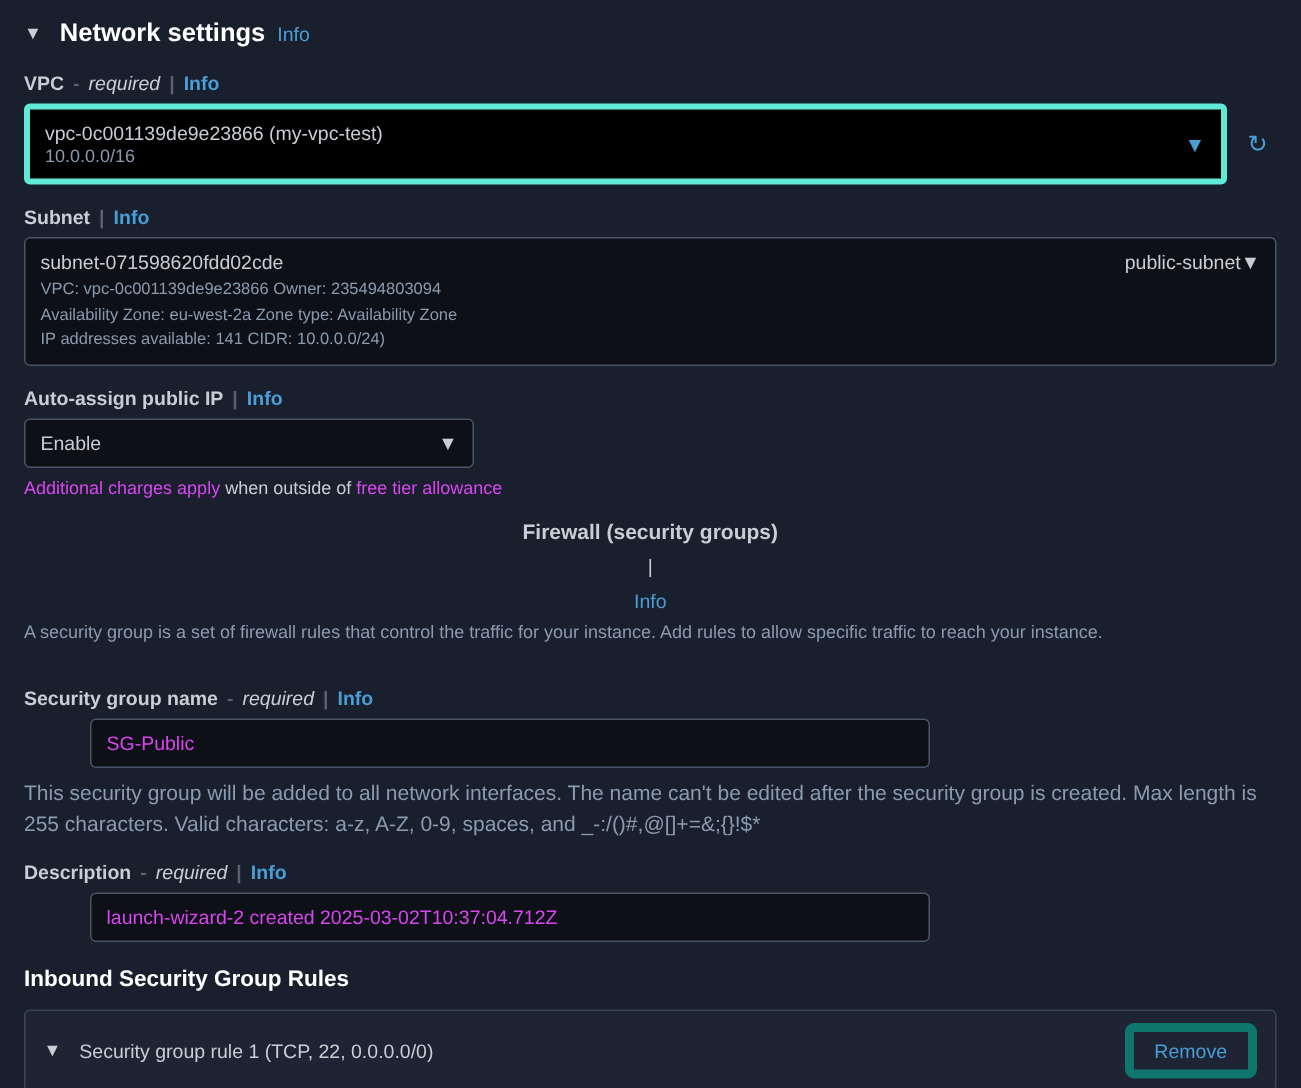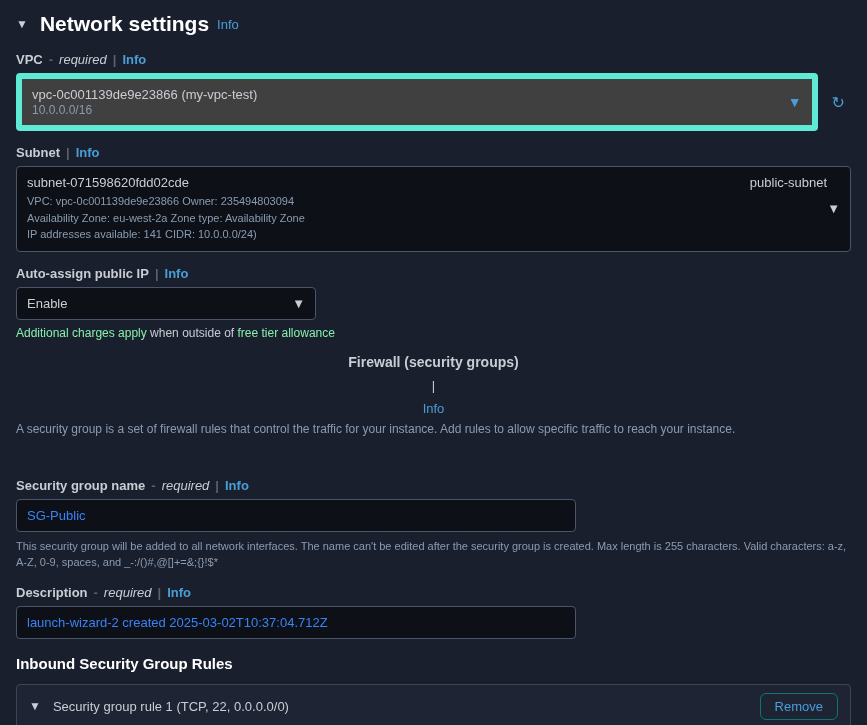--- a/index.html
+++ b/index.html
@@ -13,21 +13,21 @@
       padding: 12px 16px;
     }
 
     .section-header {
       display: flex;
       align-items: center;
       gap: 8px;
       margin-bottom: 16px;
     }
     .section-title {
-      font-size: 21px;
+      font-size: 17px;
       font-weight: 700;
       color: #ffffff;
     }
     .info-link {
       color: #4a9ed6;
       text-decoration: none;
       font-size: 13px;
       cursor: pointer;
     }
 
@@ -57,22 +57,22 @@
       color: #5a6070;
     }
 
     .select-container {
       display: flex;
       align-items: stretch;
       gap: 8px;
     }
     .select-box {
       flex: 1;
-      background: #404040;
-      border: 6px solid #5eead4;
+      background: #000000;
+      border: 4px solid #5eead4;
       border-radius: 4px;
       padding: 8px 10px;
       color: #c9cdd4;
       cursor: pointer;
       display: flex;
       align-items: center;
       justify-content: flex-start;
       position: relative;
     }
     .select-box .select-content {
@@ -88,21 +88,21 @@
 
     .subnet-box {
       flex: 1;
       background: #0d1117;
       border: 1px solid #4a5568;
       border-radius: 4px;
       padding: 8px 10px;
       color: #c9cdd4;
       cursor: pointer;
       display: flex;
-      align-items: center;
+      align-items: flex-start;
       justify-content: space-between;
     }
     .subnet-info { flex: 1; }
     .subnet-top {
       display: flex;
       justify-content: space-between;
       align-items: center;
       margin-bottom: 3px;
     }
     .subnet-id { font-size: 13px; color: #c9cdd4; }
@@ -141,21 +141,21 @@
       align-items: flex-start;
       justify-content: space-between;
     }
 
     .charges-text {
       font-size: 12px;
       color: #c9cdd4;
       margin-top: 6px;
     }
     .charges-link {
-      color: #86efac;
+      color: #d946ef;
       text-decoration: none;
       cursor: pointer;
       text-align: center;
     }
 
     .firewall-section { margin-bottom: 14px; }
     .firewall-header {
       display: flex;
       align-items: center;
       gap: 8px;
@@ -163,21 +163,21 @@
       flex-direction: column;
     }
     .firewall-title {
       font-size: 14px;
       font-weight: 600;
       color: #c9cdd4;
     }
     .firewall-desc {
       font-size: 12px;
       color: #8a9bb0;
-      margin-bottom: 24px;
+      margin-bottom: 12px;
       line-height: 1.5;
     }
 
     .radio-options {
       display: flex;
       gap: 8px;
       margin-bottom: 16px;
     }
     .radio-btn {
       display: flex;
@@ -223,30 +223,31 @@
       font-size: 13px;
       color: #c9cdd4;
     }
 
     .text-input {
       width: 100%;
       background: #0d1117;
       border: 1px solid #4a5568;
       border-radius: 4px;
       padding: 8px 10px;
-      color: #3b82f6;
+      color: #d946ef;
       font-size: 13px;
       outline: none;
+      margin-left: 44px;
     }
     .input-wrapper {
       max-width: 560px;
     }
 
     .input-hint {
-      font-size: 11px;
+      font-size: 14px;
       color: #8a9bb0;
       margin-top: 6px;
       line-height: 1.5;
     }
 
     .inbound-section { margin-top: 16px; }
     .inbound-title {
       font-size: 15px;
       font-weight: 700;
       color: #ffffff;
@@ -267,21 +268,21 @@
       align-items: center;
       gap: 8px;
     }
     .rule-label {
       font-size: 13px;
       color: #c9cdd4;
     }
 
     .remove-btn {
       background: transparent;
-      border: 1px solid #0f766e;
+      border: 6px solid #0f766e;
       border-radius: 6px;
       color: #4a9ed6;
       padding: 5px 14px;
       font-size: 13px;
       cursor: pointer;
     }
 
     .columns-header {
       display: flex;
       align-items: center;

